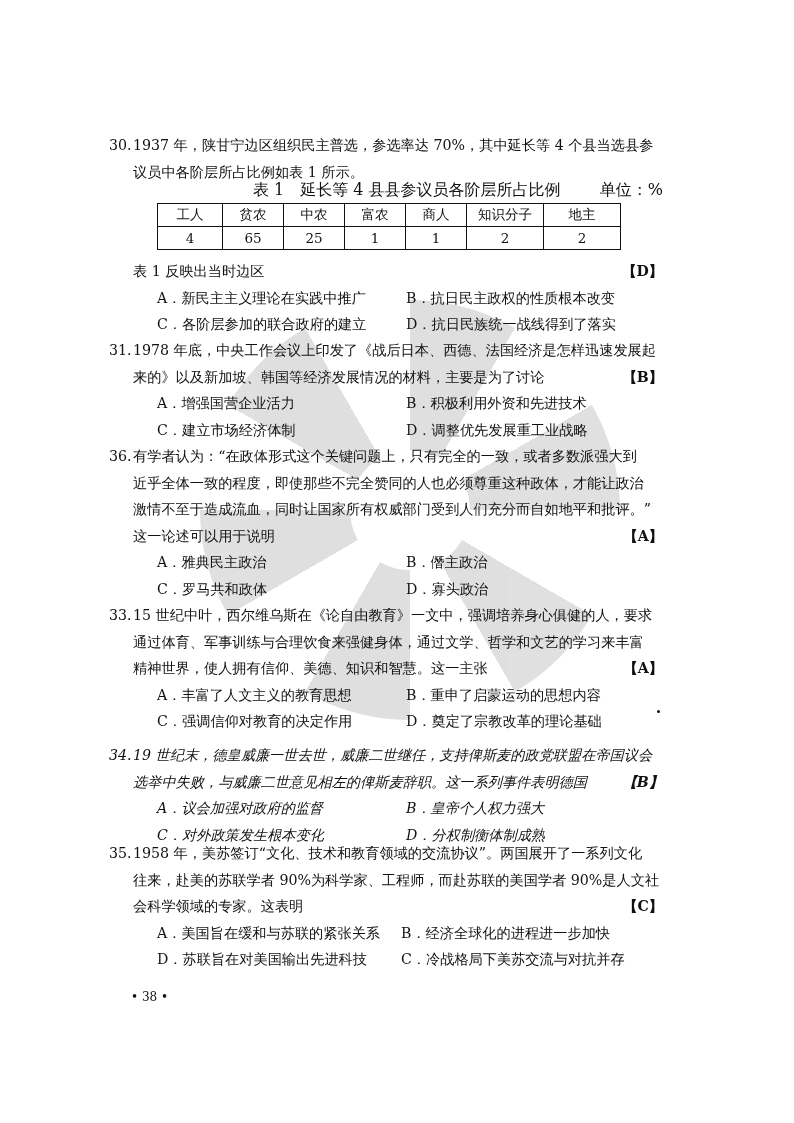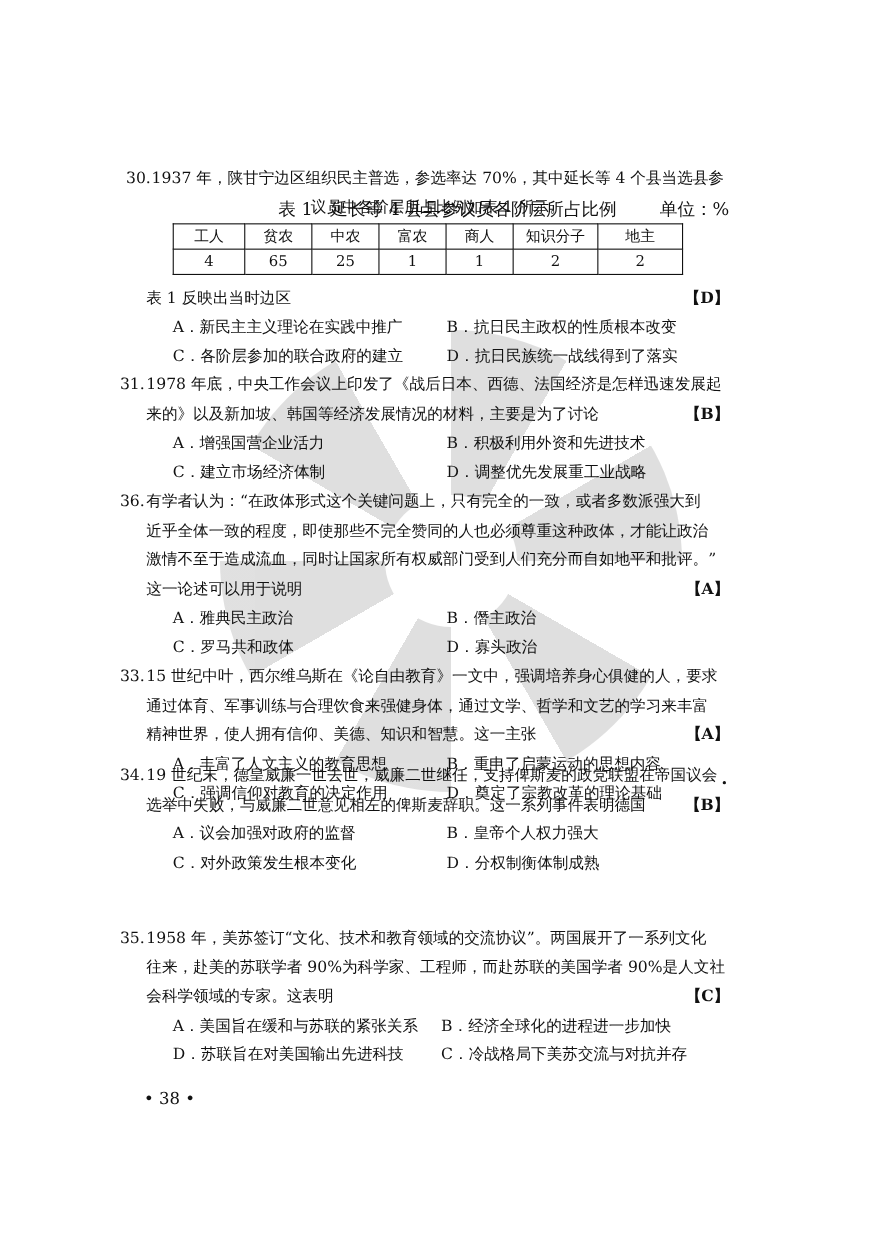--- a/index.html
+++ b/index.html
@@ -23,31 +23,31 @@
   .line { display: block; white-space: nowrap; position: relative; }
   .indent { padding-left: 24px; }
   .num { display: inline-block; width: 24px; margin-left: -0px; }
   .ans { position: absolute; right: 0; top: 0; font-weight: bold; }
   .opts { display: grid; grid-template-columns: 249px 1fr; padding-left: 24px; }
   .opt { white-space: nowrap; }
   .caption { position: absolute; left: 253px; top: 180px; font-size: 16px; width: 410px; }
   .caption .unit { position: absolute; right: 0; }
   table.t1 { position: absolute; left: 157px; top: 203px; border-collapse: collapse; font-size: 13.5px; }
   table.t1 td { border: 1.3px solid #111; text-align: center; height: 22px; padding: 0; }
-  .pagenum { position: absolute; left: 131px; top: 990px; font-size: 15px; }
+  .pagenum { position: absolute; left: 131px; top: 990px; font-size: 12px; }
   .dot { position: absolute; left: 657px; top: 710px; width: 3px; height: 3px; background: #111; border-radius: 50%; }
 </style>
 </head>
 <body>
 
 <div class="watermark"></div>
 
 <div class="page">
 
-  <div class="q" style="top:149px; left:109px; width:554px;text-align:center;">
+  <div class="q" style="top:132px; left:109px; width:554px;">
     <span class="line"><span class="num">30.</span><span>1937 年，陕甘宁边区组织民主普选，参选率达 70%，其中延长等 4 个县当选县参</span></span>
     <span class="line indent"><span>议员中各阶层所占比例如表 1 所示。</span></span>
   </div>
 
   <div class="caption">
     <span>表 1　延长等 4 县县参议员各阶层所占比例</span>
     <span class="unit">单位：%</span>
   </div>
 
   <table class="t1">
@@ -112,21 +112,21 @@
     <span class="line"><span>通过体育、军事训练与合理饮食来强健身体，通过文学、哲学和文艺的学习来丰富</span></span>
     <span class="line"><span>精神世界，使人拥有信仰、美德、知识和智慧。这一主张</span><span class="ans">【A】</span></span>
     <div class="opts">
       <span class="opt">A．丰富了人文主义的教育思想</span>
       <span class="opt">B．重申了启蒙运动的思想内容</span>
       <span class="opt">C．强调信仰对教育的决定作用</span>
       <span class="opt">D．奠定了宗教改革的理论基础</span>
     </div>
   </div>
 
-  <div class="q" style="top:692px; left:133px; width:530px;">
+  <div class="q" style="top:742px; left:133px; width:530px;font-style:italic;">
     <span class="line" style="margin-left:-24px"><span class="num">34.</span><span>19 世纪末，德皇威廉一世去世，威廉二世继任，支持俾斯麦的政党联盟在帝国议会</span></span>
     <span class="line"><span>选举中失败，与威廉二世意见相左的俾斯麦辞职。这一系列事件表明德国</span><span class="ans">【B】</span></span>
     <div class="opts">
       <span class="opt">A．议会加强对政府的监督</span>
       <span class="opt">B．皇帝个人权力强大</span>
       <span class="opt">C．对外政策发生根本变化</span>
       <span class="opt">D．分权制衡体制成熟</span>
     </div>
   </div>
 

